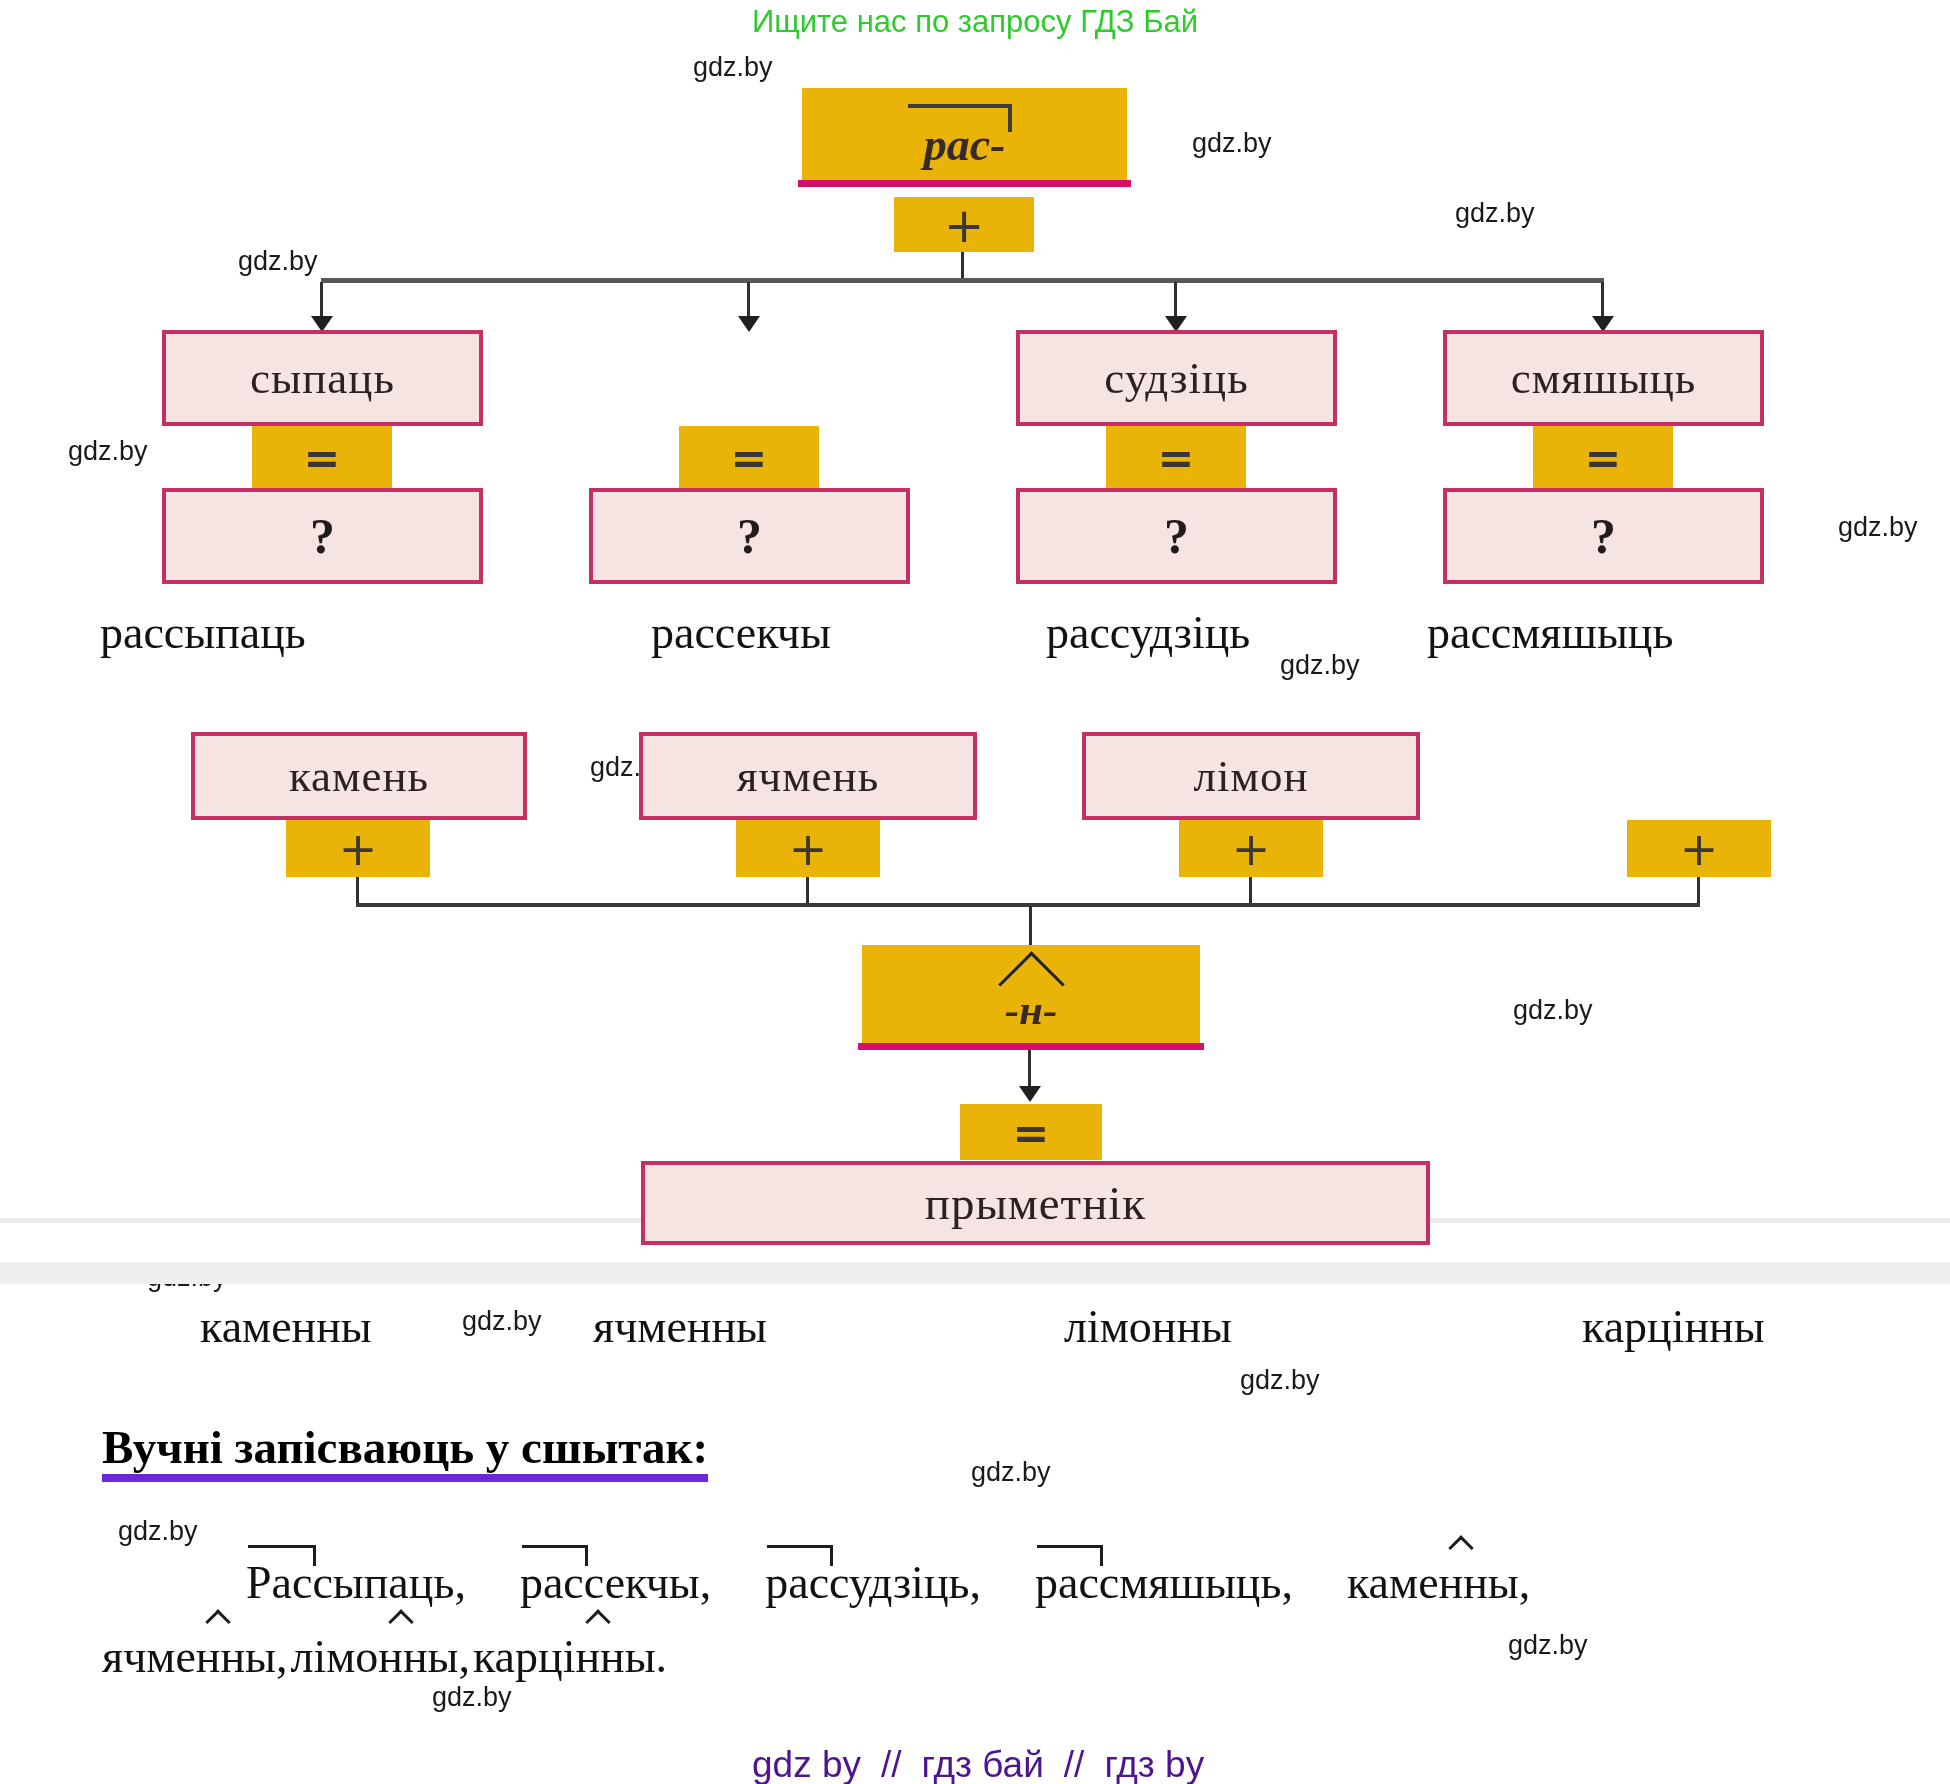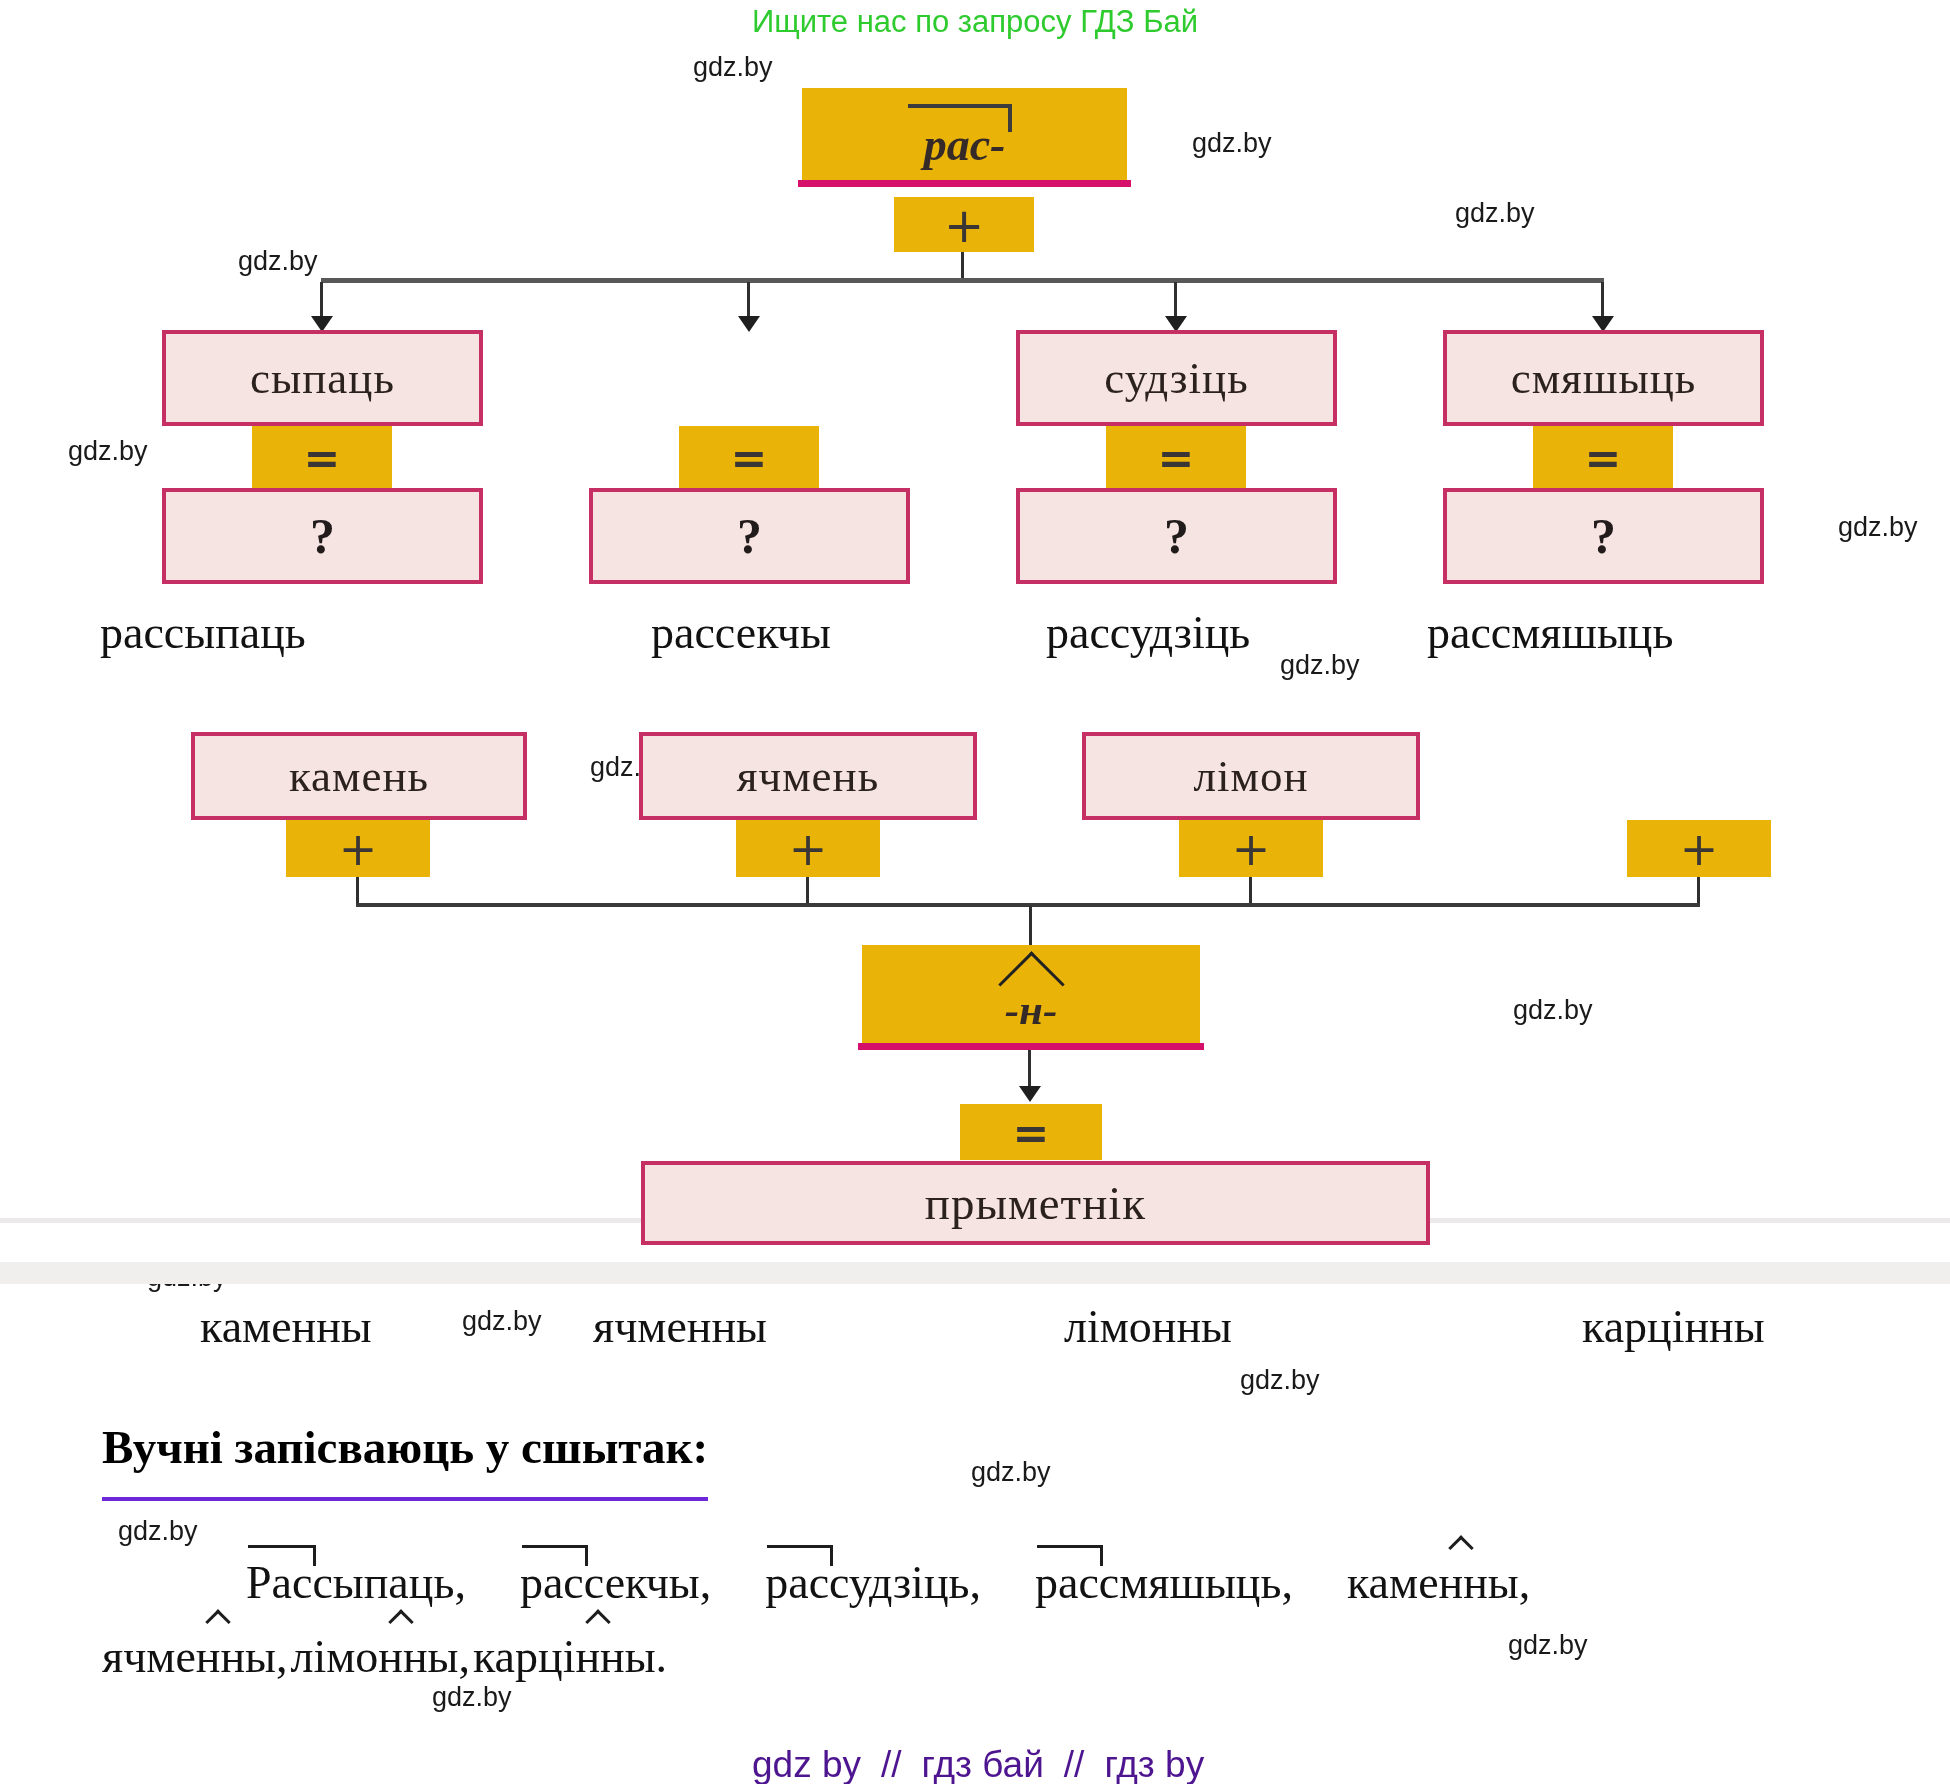--- a/index.html
+++ b/index.html
@@ -20,21 +20,21 @@
   .hline{position:absolute;background:#585858;}
   .hline2{position:absolute;background:#3a3a3a;}
   .vline{position:absolute;width:3px;background:#2f2f2f;}
   .ahead{position:absolute;width:0;height:0;border-left:11px solid transparent;
          border-right:11px solid transparent;border-top:16px solid #1f1f1f;}
   .prefbar{position:absolute;border-top:4px solid #3c3c3c;border-right:4px solid #3c3c3c;}
   .chev{position:absolute;border:solid #222;border-width:3px 3px 0 0;transform:rotate(-45deg);}
   .affix{font-style:italic;font-weight:bold;font-size:46px;color:#352a27;}
   .answord{position:absolute;font-size:46px;color:#121212;white-space:nowrap;}
   .heading{position:absolute;font-size:47px;font-weight:bold;color:#000;
-           border-bottom:4px solid #6d28d9;padding-bottom:23px;white-space:nowrap;}
+           border-bottom:8px solid #6d28d9;padding-bottom:0;white-space:nowrap;}
   .wline{position:absolute;display:flex;white-space:nowrap;font-size:46px;color:#121212;}
   .w-pre{position:relative;}
   .w-pre::before{content:"";position:absolute;left:2px;right:-4px;top:-12px;height:18px;
                  border-top:3px solid #1d1d1d;border-right:3px solid #1d1d1d;}
   .w-nn{position:relative;}
   .w-nn::before{content:"";position:absolute;left:50%;margin-left:-11px;top:-18px;width:15px;height:15px;
                 border:solid #1d1d1d;border-width:3px 3px 0 0;transform:rotate(-45deg);}
   .footer{position:absolute;display:flex;gap:20px;font-family:"Liberation Sans",sans-serif;
           font-size:37px;color:#4e1590;white-space:nowrap;}
   .grayband{position:absolute;left:0;width:1950px;background:#f1efee;}

